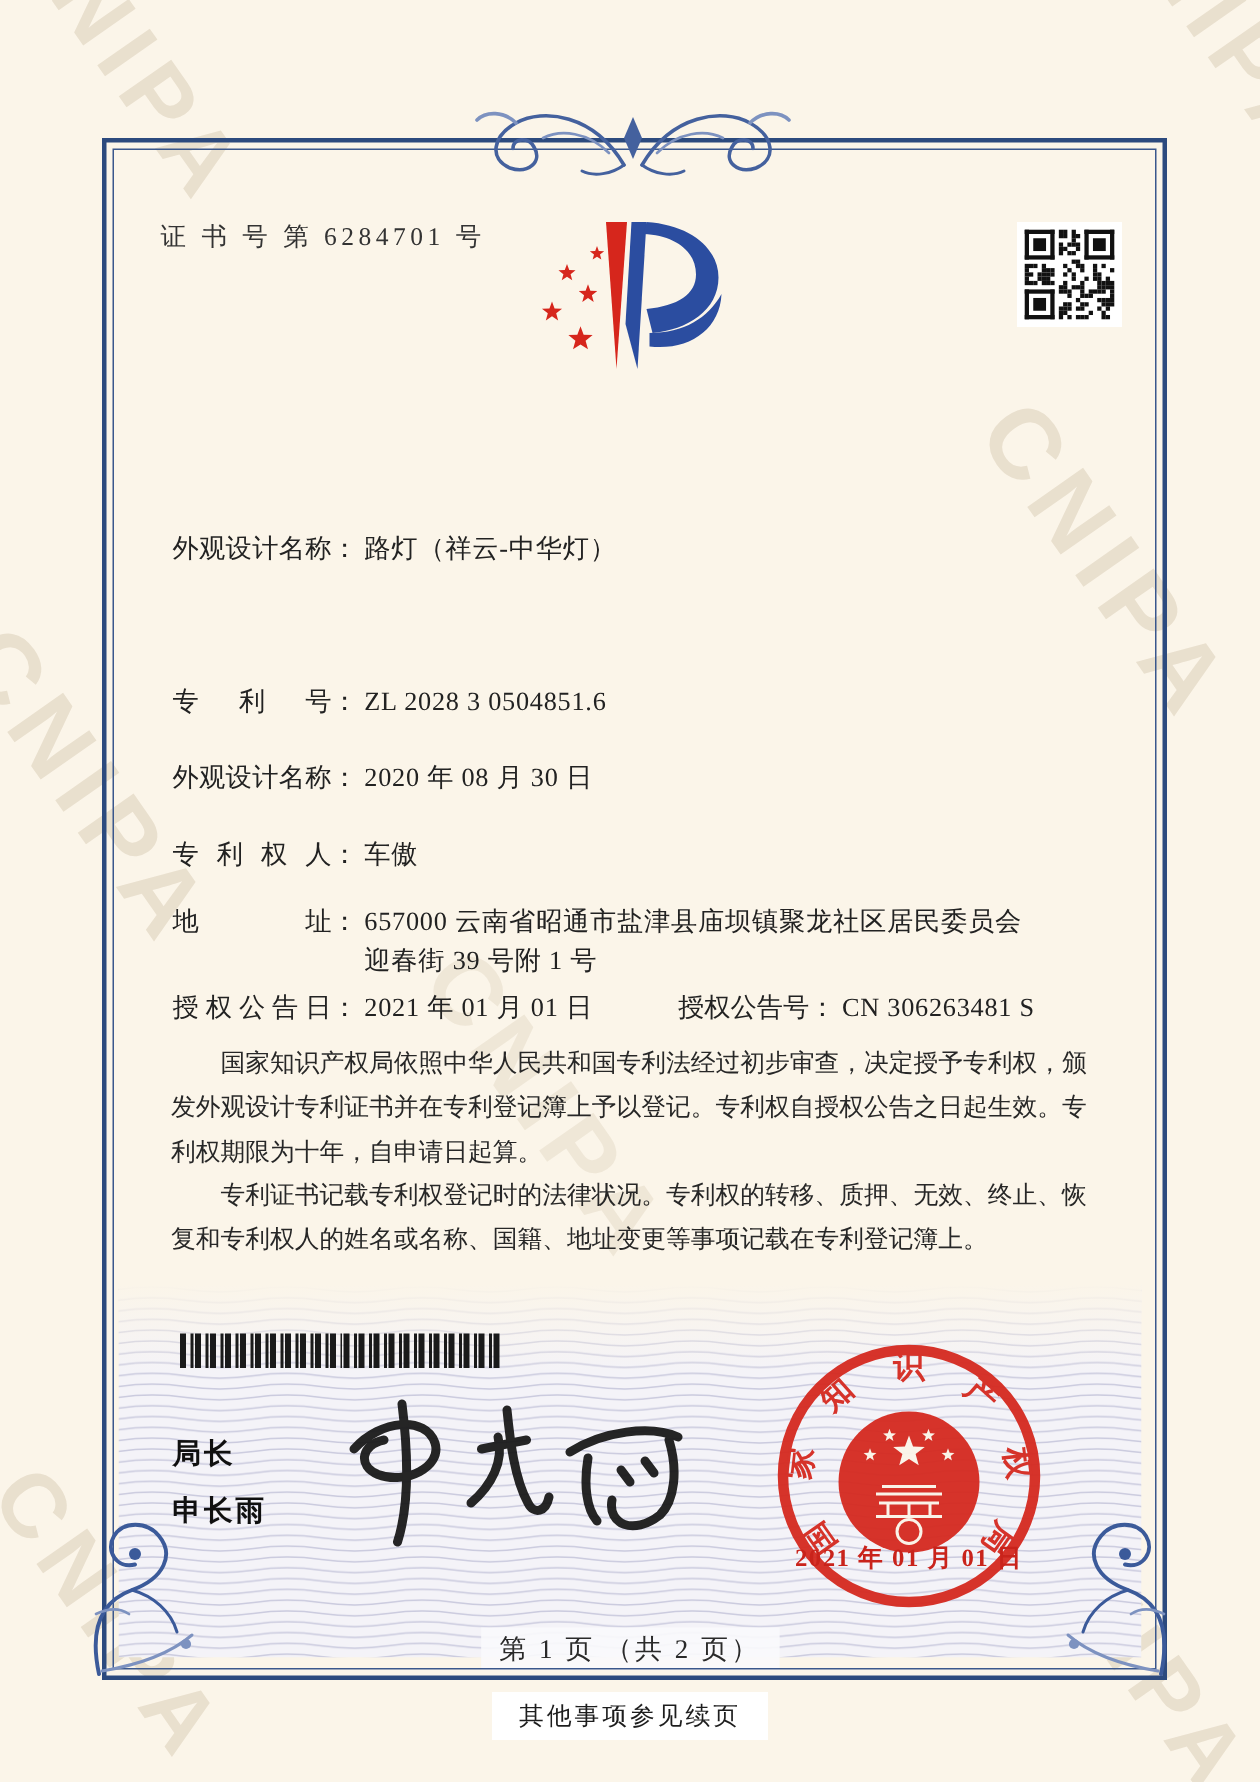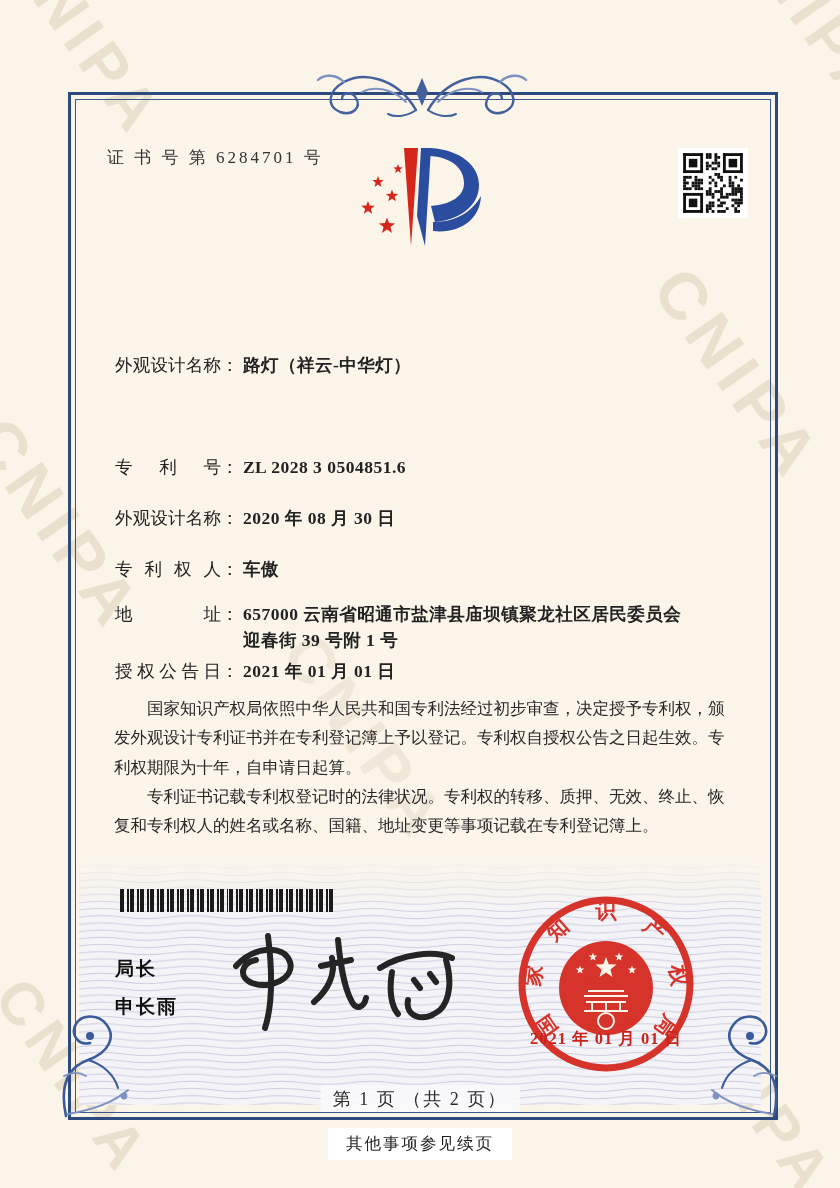--- a/index.html
+++ b/index.html
@@ -27,21 +27,21 @@
   .logo{position:absolute;left:358px;top:144px;width:130px;height:105px;z-index:2;}
   .title{position:absolute;left:0;top:252px;width:840px;text-align:center;font-size:38px;
          font-weight:700;letter-spacing:8px;color:#171717;z-index:2;}
 
   
   .frow{position:absolute;left:115px;font-size:17.5px;z-index:2;line-height:1.5;}
   .flabel{display:inline-block;width:106px;text-align:justify;text-align-last:justify;
           vertical-align:top;color:#222;}
   .fcolon{display:inline-block;vertical-align:top;}
   .fvalue{display:inline-block;vertical-align:top;letter-spacing:0.5px;max-width:480px;
-          white-space:pre-line;word-break:break-all;font-weight:bold;}
+          white-space:pre-line;word-break:break-all;}
   .plain{width:auto;text-align:left;text-align-last:auto;}
 
   
   .body-text{position:absolute;left:114px;top:694px;width:614px;font-size:16.5px;
              line-height:1.78;color:#272727;z-index:2;}
   .body-text p{margin:0;text-indent:2em;word-break:break-all;}
 
   
   .band{position:absolute;left:79px;top:856px;width:682px;height:249px;z-index:1;}
   .band-fade{position:absolute;left:79px;top:856px;width:682px;height:60px;z-index:1;
@@ -311,20 +311,24 @@
   <div class="frow" style="top:601px">
     <span class="flabel">地址</span><span class="fcolon">：</span>
     <span class="fvalue">657000 云南省昭通市盐津县庙坝镇聚龙社区居民委员会
 迎春街 39 号附 1 号</span>
   </div>
 
   <div class="frow" style="top:658px">
     <span class="flabel">授权公告日</span><span class="fcolon">：</span>
     <span class="fvalue">2021 年 01 月 01 日</span>
   </div>
+  <div class="frow" style="left:452px;top:658px">
+    <span class="flabel plain">授权公告号</span><span class="fcolon">：</span>
+    <span class="fvalue">CN 306263481 S</span>
+  </div>
 
   <div class="body-text">
     <p>国家知识产权局依照中华人民共和国专利法经过初步审查，决定授予专利权，颁发外观设计专利证书并在专利登记簿上予以登记。专利权自授权公告之日起生效。专利权期限为十年，自申请日起算。</p>
     <p>专利证书记载专利权登记时的法律状况。专利权的转移、质押、无效、终止、恢复和专利权人的姓名或名称、国籍、地址变更等事项记载在专利登记簿上。</p>
   </div>
 
   <div class="barcode" id="barcode">
       <div style="width: 4px; background: rgb(26, 26, 26);"></div>
       <div style="width: 3px; background: transparent;"></div>
       <div style="width: 2px; background: rgb(26, 26, 26);"></div>

